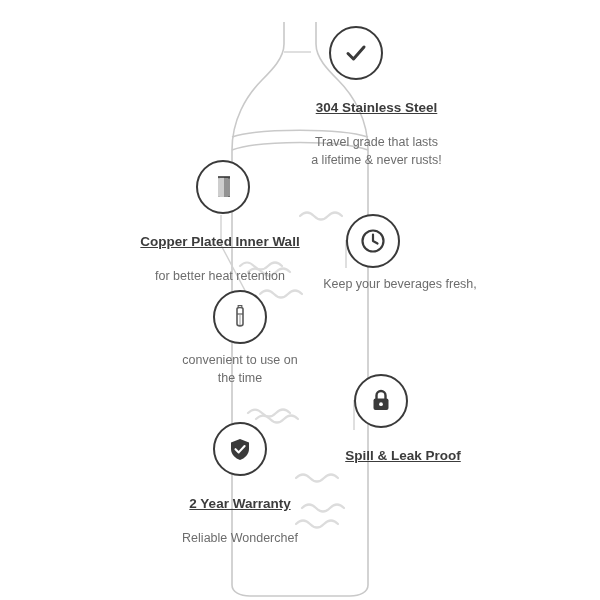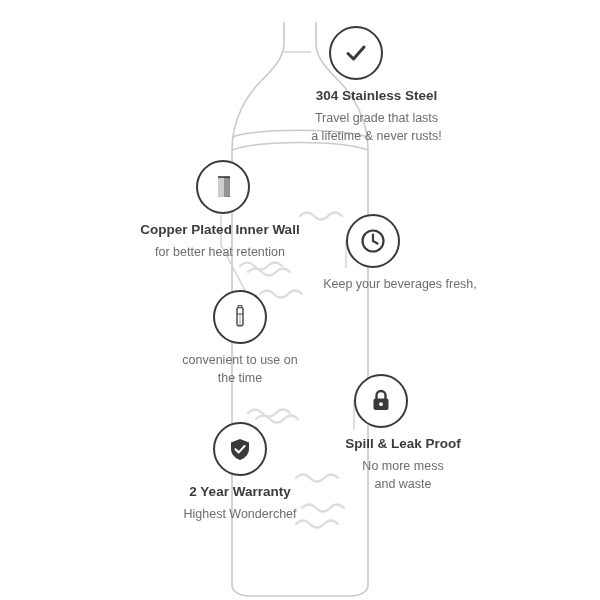--- a/index.html
+++ b/index.html
@@ -45,21 +45,22 @@
     box-sizing: border-box;
     display: flex;
     align-items: center;
     justify-content: center;
   }
   .feature .title {
     font-weight: bold;
     font-size: 13.5px;
     color: #3c3c3c;
     line-height: 1.25;
-    margin: 4px;
+    margin: 16px;
+    text-decoration: underline;
   }
   .feature .desc {
     font-size: 12.5px;
     color: #6d6d6d;
     line-height: 1.45;
     margin: 3px 0 0 0;
   }
   .text-center { text-align: center; }
 
   
@@ -187,35 +188,31 @@
   <div class="feature" id="f-spill">
     <div class="badge">
       <svg width="30" height="30" viewBox="0 0 30 30">
         <path d="M10.5 13 L10.5 9.5 A4.5 4.5 0 0 1 19.5 9.5 L19.5 13" fill="none" stroke="#3a3a3a" stroke-width="2.4"></path>
         <rect x="7.5" y="12.5" width="15" height="11.5" rx="2" fill="#3a3a3a"></rect>
         <circle cx="15" cy="18.2" r="1.9" fill="#ffffff"></circle>
       </svg>
     </div>
     <div class="txt text-center">
       <p class="title">Spill &amp; Leak Proof</p>
-      <p class="desc">
-        <span>No more mess</span><br>
-        <span>and waste</span>
-      </p>
     </div>
   </div>
 
   <div class="feature" id="f-warranty">
     <div class="badge">
       <svg width="30" height="30" viewBox="0 0 30 30">
         <path d="M15 5 L24 8.5 L24 15 C24 20.5 19.5 24.5 15 26 C10.5 24.5 6 20.5 6 15 L6 8.5 Z" fill="#3a3a3a"></path>
         <path d="M10.5 15.2 L13.7 18.4 L19.6 12" fill="none" stroke="#ffffff" stroke-width="2.1" stroke-linecap="round" stroke-linejoin="round"></path>
       </svg>
     </div>
     <div class="txt text-center">
       <p class="title">2 Year Warranty</p>
       <p class="desc">
-        <span>Highest Wonderchef</span><br>
+        <span>Reliable Wonderchef</span><br>
       </p>
     </div>
   </div>
 
 </div>
 
 </body></html>

